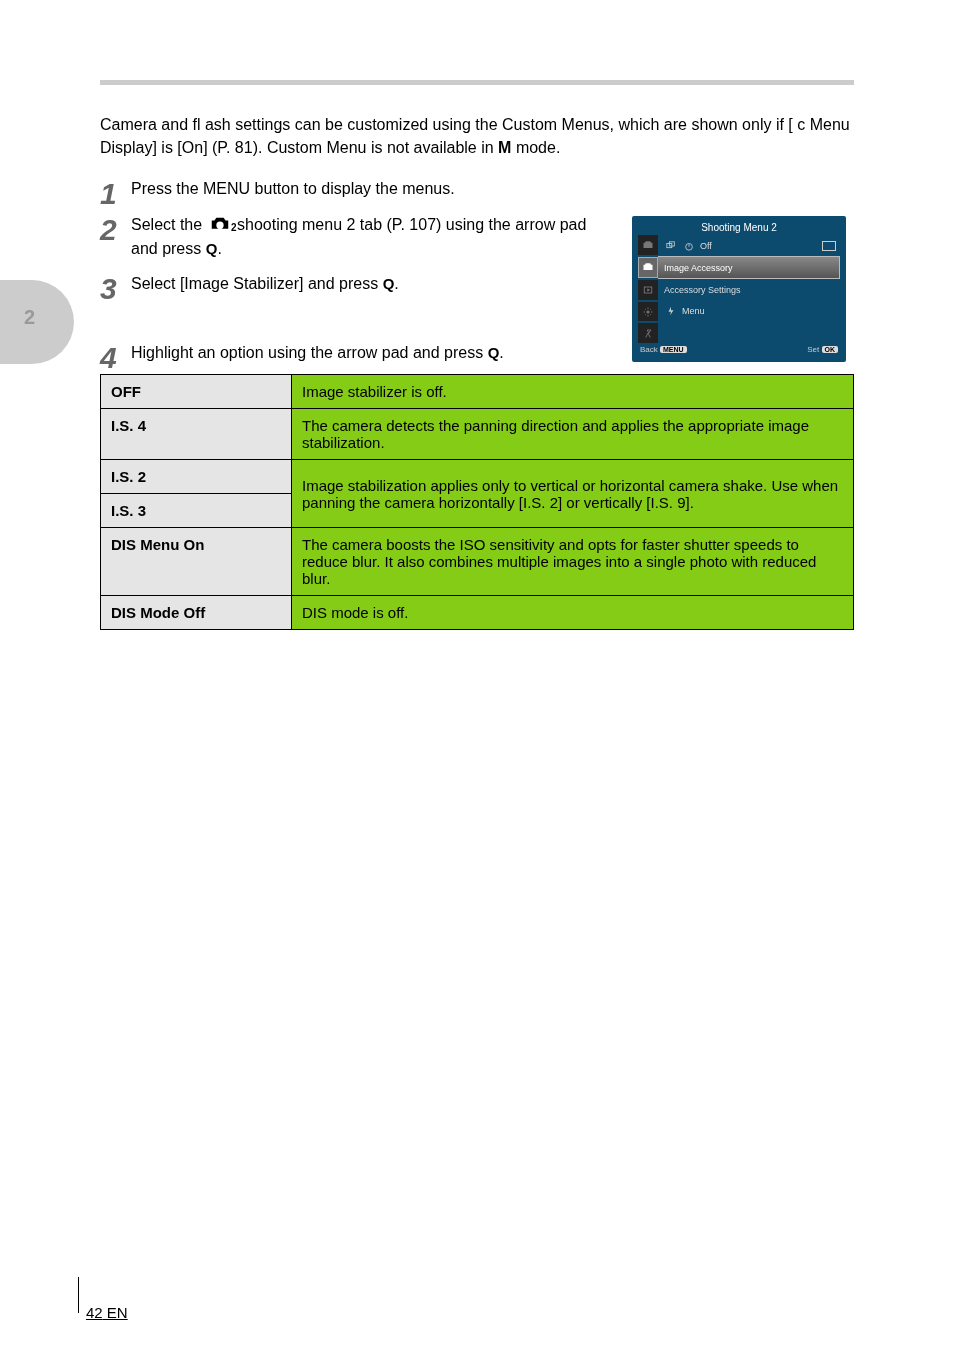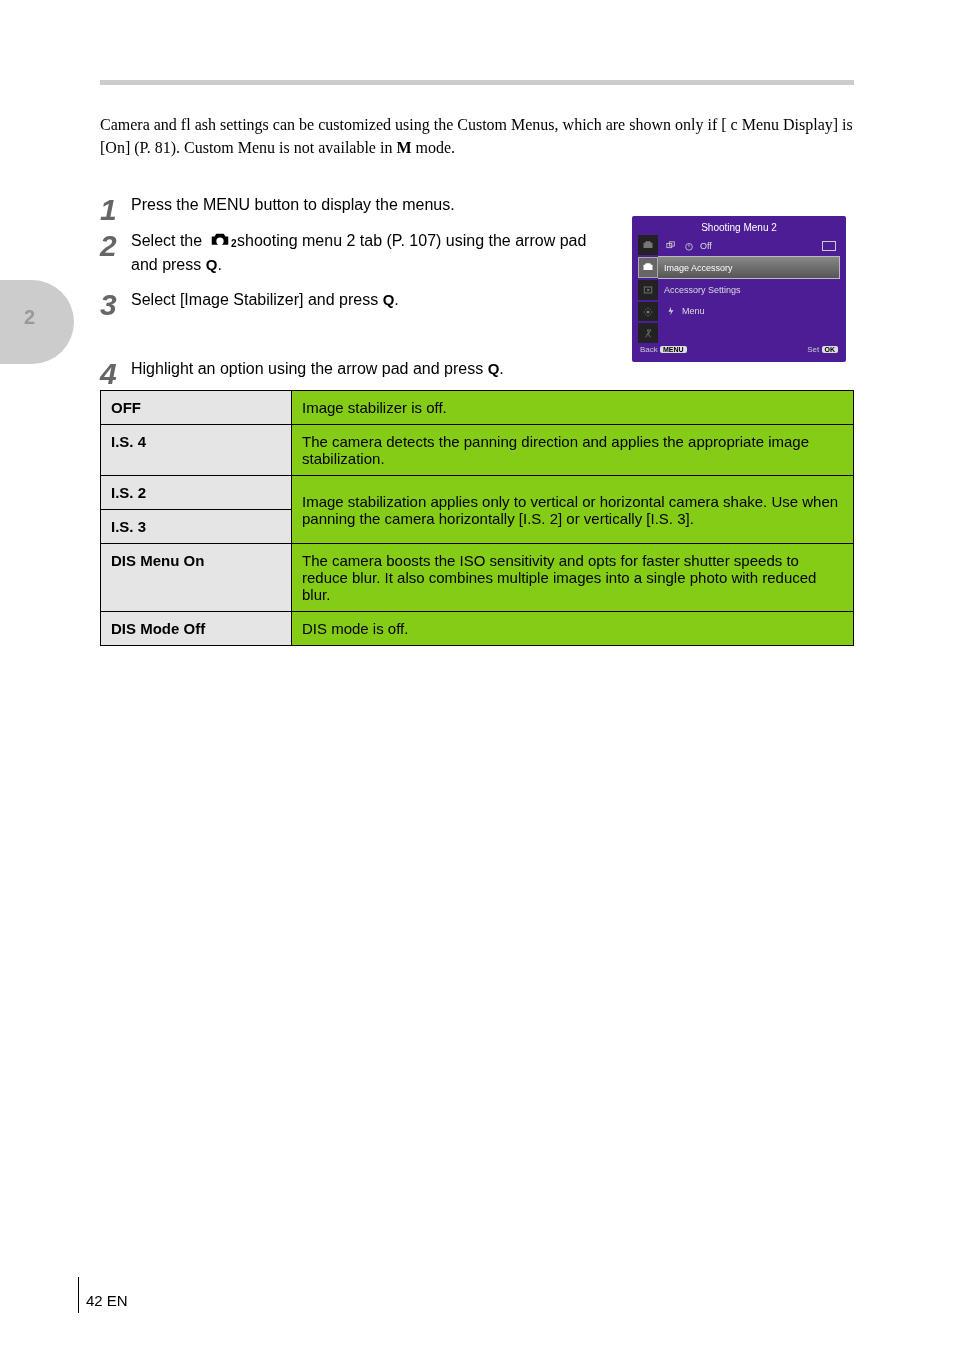--- a/index.html
+++ b/index.html
@@ -24,22 +24,21 @@
   }
   h1.section-title {
     font-size: 24px;
     font-weight: bold;
     color: #444;
     margin: 0 0 28px 0;
   }
   .intro {
     font-size: 16px;
     line-height: 1.45;
-    margin-bottom: 34px;
-    font-family: Liberation Serif, serif;
+    margin-bottom: 18px;
   }
   .step-row {
     position: relative;
     margin-bottom: 12px;
   }
   .step-num {
     position: absolute;
     left: 0;
     top: 0;
     font-size: 30px;
@@ -100,21 +99,21 @@
     color: #999;
   }
 
   
   .lcd {
     position: absolute;
     right: 108px;
     top: 216px;
     width: 214px;
     height: 146px;
-    background: #4c1d95;
+    background: #0c4a6e;
     padding: 6px;
     box-sizing: border-box;
     color: #ddd;
     font-size: 10px;
     border-radius: 2px;
   }
   .lcd-title {
     text-align: center;
     font-size: 10px;
     color: #fff;
@@ -217,22 +216,23 @@
   table.settings td {
     background: #84cc16;
   }
   table.settings td.merged {
     vertical-align: middle;
   }
 
   .footer-page {
     position: absolute;
     left: 86px;
-    bottom: 48px;
+    bottom: 36px;
     font-size: 15px;
+    text-decoration: underline;
   }
   .footer-rule {
     position: absolute;
     left: 78px;
     bottom: 44px;
     width: 1px;
     height: 36px;
     background: #000;
   }
 </style>
@@ -381,21 +381,21 @@
         <tr>
       <th>OFF</th>
       <td>Image stabilizer is off.</td>
     </tr>
     <tr>
       <th>I.S. 4</th>
       <td>The camera detects the panning direction and applies the appropriate image stabilization.</td>
     </tr>
     <tr>
       <th>I.S. 2</th>
-      <td class="merged" rowspan="2">Image stabilization applies only to vertical or horizontal camera shake. Use when panning the camera horizontally [I.S. 2] or vertically [I.S. 3].</td>
+      <td class="merged" rowspan="2">Image stabilization applies only to vertical or horizontal camera shake. Use when panning the camera horizontally [I.S. 2] or vertically [I.S. 9].</td>
     </tr>
     <tr>
       <th>I.S. 3</th>
     </tr>
     <tr>
       <th>DIS Menu On</th>
       <td>The camera boosts the ISO sensitivity and opts for faster shutter speeds to reduce blur. It also combines multiple images into a single photo with reduced blur.</td>
     </tr>
     <tr>
       <th>DIS Mode Off</th>

